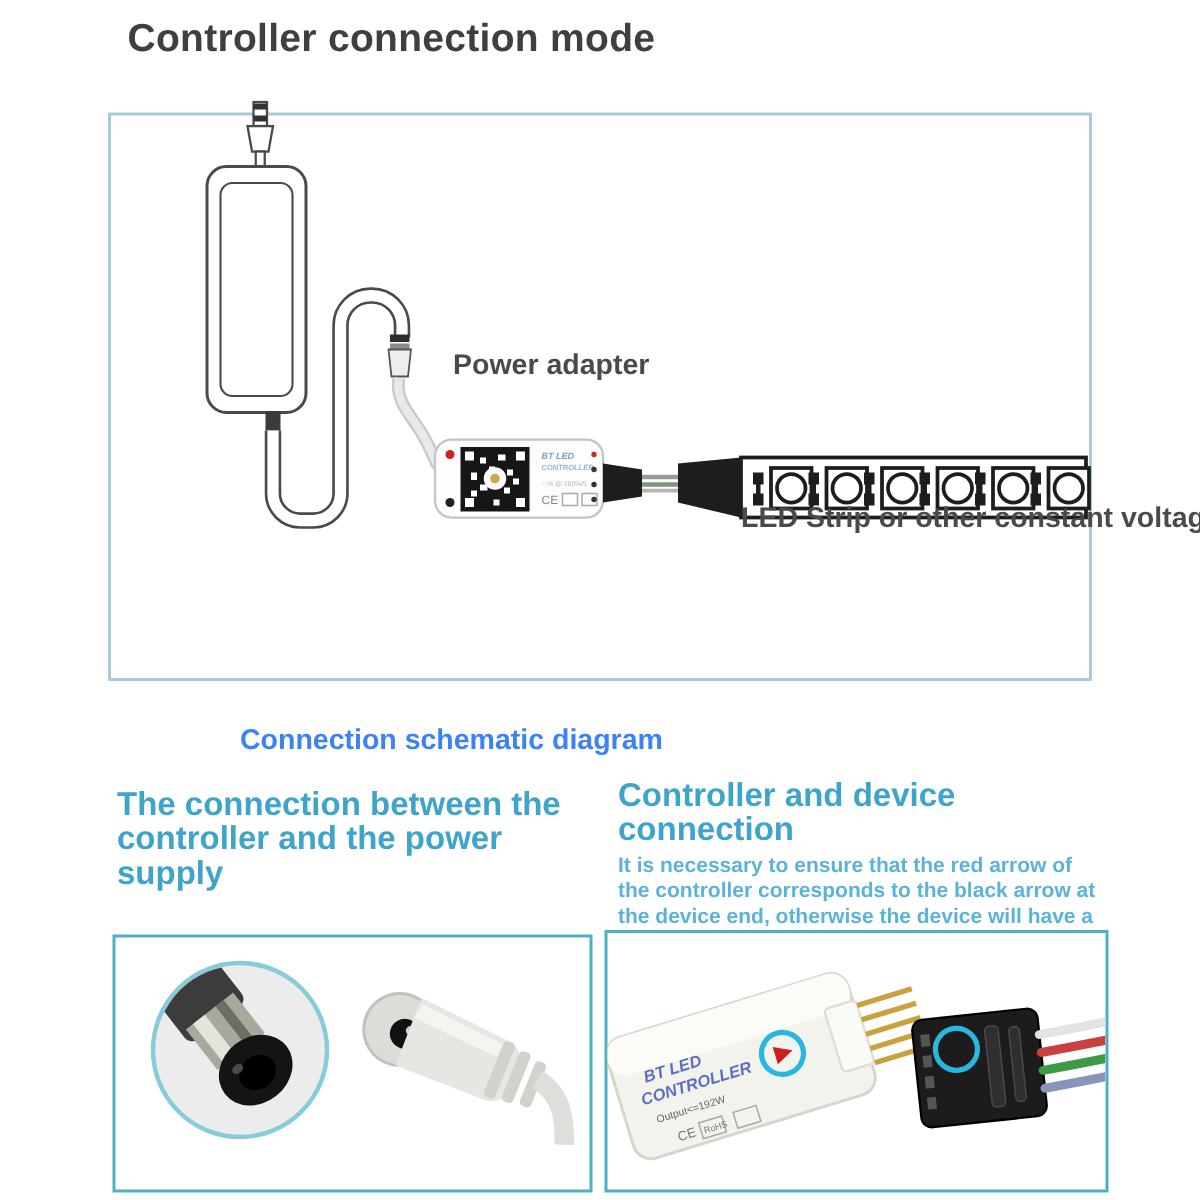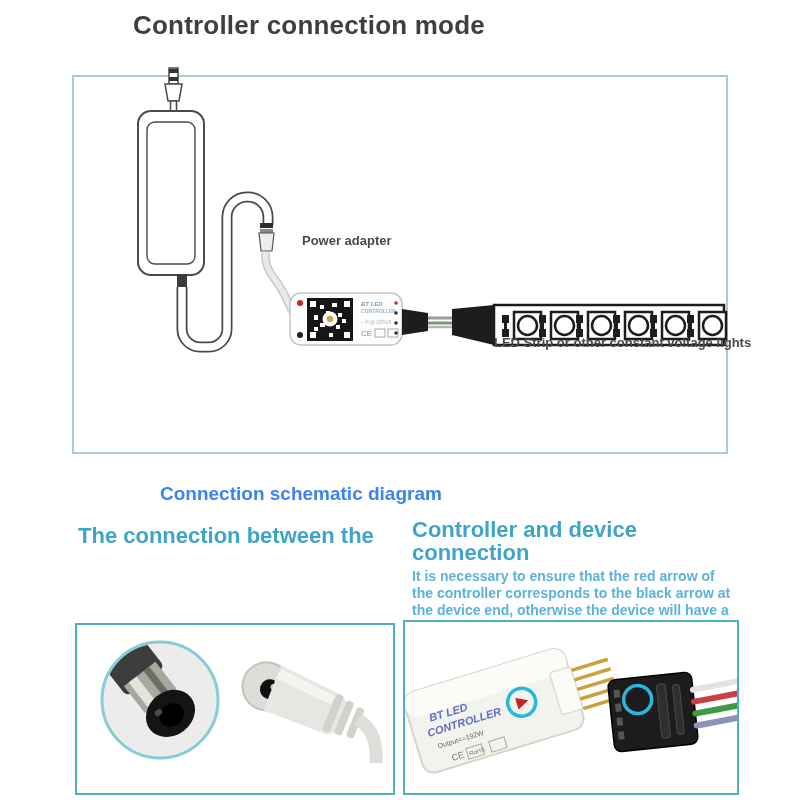--- a/index.html
+++ b/index.html
@@ -2,29 +2,29 @@
 <html><head>
 <meta charset="utf-8">
 <style>
   html,body{margin:0;padding:0;}
   body{
     width:800px;height:800px;position:relative;background:#ffffff;
     font-family:"Liberation Sans", sans-serif;overflow:hidden;
   }
   .page-title{
     position:absolute;left:85px;top:10px;
-    font-size:26px;font-weight:bold;color:#3f3f3f;letter-spacing:0.2px;margin-left:48px;
+    font-size:26px;font-weight:bold;color:#3f3f3f;letter-spacing:0.2px;
   }
   .schematic-box{
     position:absolute;left:72px;top:75px;width:652px;height:375px;
     border:2px solid #a9cbd8;background:#ffffff;overflow:visible;
   }
   .schematic-box svg{position:absolute;left:0;top:-14px;overflow:visible;}
   .diagram-label{
-    position:absolute;font-size:13px;color:#4a4a4a;font-weight:600;white-space:nowrap;
+    position:absolute;font-size:19px;color:#4a4a4a;font-weight:600;white-space:nowrap;
   }
   .label-power{left:228px;top:156px;}
   .label-strip{left:420px;top:258px;}
   .schematic-caption{
     position:absolute;left:86px;top:406px;
     font-size:19px;font-weight:bold;color:#3b82f6;white-space:nowrap;
   }
   .col-heading{
     font-size:22px;font-weight:bold;color:#3ea4c9;line-height:23px;
   }
@@ -155,20 +155,21 @@
     </g>
   </svg>
 
   <div class="diagram-label label-power">Power adapter</div>
   <div class="diagram-label label-strip">LED Strip or other constant voltage lights</div>
   <div class="schematic-caption">Connection schematic diagram</div>
 </div>
 
 <div class="left-heading col-heading">
   <div>The connection between the</div>
+  <div>controller and the power supply</div>
 </div>
 
 <div class="right-col">
   <div class="col-heading">Controller and device connection</div>
   <div class="right-body">It is necessary to ensure that the red arrow of the controller corresponds to the black arrow at the device end, otherwise the device will have a short circuit.</div>
 </div>
 
 <div class="photo-box photo-left">
   <svg width="316" height="168" viewBox="0 0 316 168">
 

